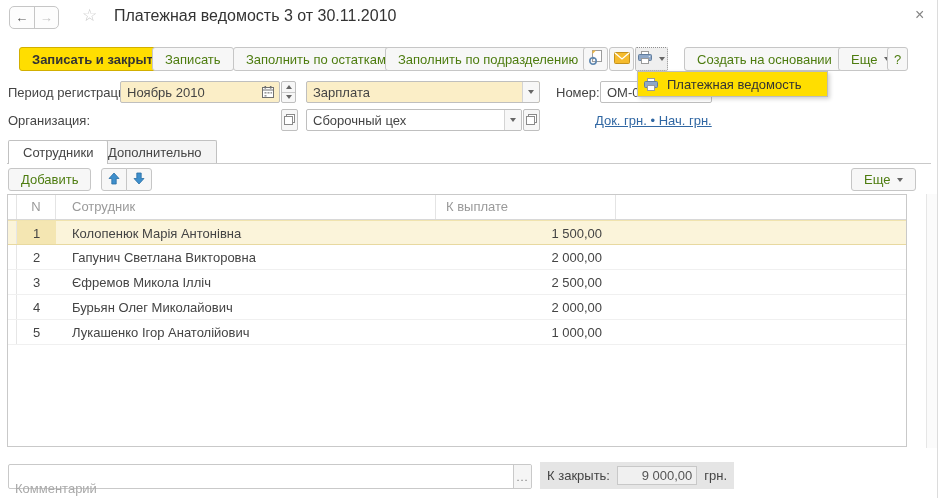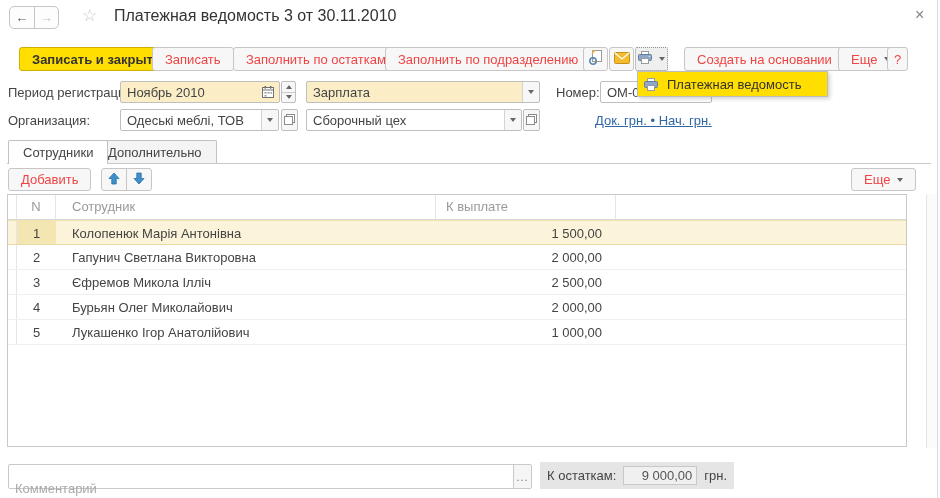--- a/index.html
+++ b/index.html
@@ -13,21 +13,21 @@
   .navgroup .nav{flex:1;display:flex;align-items:center;justify-content:center;font-size:13px;cursor:default;}
   .navback{border-right:1px solid #C6C6C6;color:#555;}
   .navfwd{color:#C2C2C2;}
   .star{left:82px;top:6px;font-size:17px;color:#C9C9C9;line-height:20px;}
   .title{left:114px;top:7px;font-size:16px;color:#333;}
   .close-x{left:915px;top:6px;font-size:16px;color:#848484;line-height:18px;cursor:default;}
   
   .btn{
     position:absolute;top:47px;height:24px;box-sizing:border-box;
     border:1px solid #C6C6C6;border-radius:3px;background:#F7F7F7;
-    display:inline-flex;align-items:center;padding:0 12px;color:#ef4444;white-space:nowrap;
+    display:inline-flex;align-items:center;padding:0 12px;color:#4d7c0f;white-space:nowrap;
   }
   .btn.primary{background:#FFDE00;border-color:#D2AF00;color:#333;font-weight:700;margin-left:11px;}
   .iconbtn{padding:0;justify-content:center;}
   .caret{width:0;height:0;border-left:3.5px solid transparent;border-right:3.5px solid transparent;border-top:4px solid #666;margin-left:7px;}
   .btn .caret.inbtn{margin-left:7px;}
   .pressed{border:1px dotted #8F8F8F;background:#EFEFEF;border-radius:2px;}
   
   .menu{left:637px;top:71px;width:191px;box-sizing:border-box;border:1px solid #BDBDBD;background:#fff;z-index:30;box-shadow:2px 2px 4px rgba(0,0,0,0.18);}
   .menu-item{height:24px;background:#FFDE00;display:flex;align-items:center;gap:9px;padding:0 6px;color:#333;}
   
@@ -190,26 +190,20 @@
             <rect x="3.5" y="0.5" width="7" height="4" fill="#FFFFFF" stroke="#9B9B9B"></rect>
             <rect x="0.5" y="3.5" width="13" height="6" rx="1" fill="#8FA8C8" stroke="#627E9E"></rect>
             <rect x="3.5" y="7.5" width="7" height="5" fill="#FFFFFF" stroke="#9B9B9B"></rect>
           </svg>
       </span>
       <span>Платежная ведомость</span>
     </div>
   </div>
 
   <div class="flabel" style="left:8px;top:113px;">Организация:</div>
-  <div class="field" style="left:120px;top:109px;width:159px;">
-    <span class="ftext">Одеські меблі, ТОВ</span>
-    <span class="caretzone">
-        <span class="caret"></span>
-      </span>
-  </div>
   <div class="sidebtn" style="left:281px;top:109px;">
     <span>
       <svg width="11" height="11" viewBox="0 0 11 11">
           <rect x="2.5" y="0.5" width="8" height="8" fill="#FFFFFF" stroke="#8A8A8A"></rect>
           <rect x="0.5" y="2.5" width="8" height="8" fill="#FFFFFF" stroke="#8A8A8A"></rect>
         </svg>
     </span>
   </div>
   <div class="field" style="left:306px;top:109px;width:216px;">
     <span class="ftext">Сборочный цех</span>
@@ -298,18 +292,18 @@
       </div>
   </div>
   <div class="abs scrollstrip"></div>
   <div class="abs winborder"></div>
 
   <div class="abs commentbox">
     <input type="text" placeholder="Комментарий" style="">
     <div class="dots">...</div>
   </div>
   <div class="abs totalpanel">
-    <span class="nowrap">К остаткам:</span>
+    <span class="nowrap">К закрыть:</span>
     <span class="totalfield">9 000,00</span>
     <span class="nowrap">грн.</span>
   </div>
 
 </div>
 
 </body></html>

